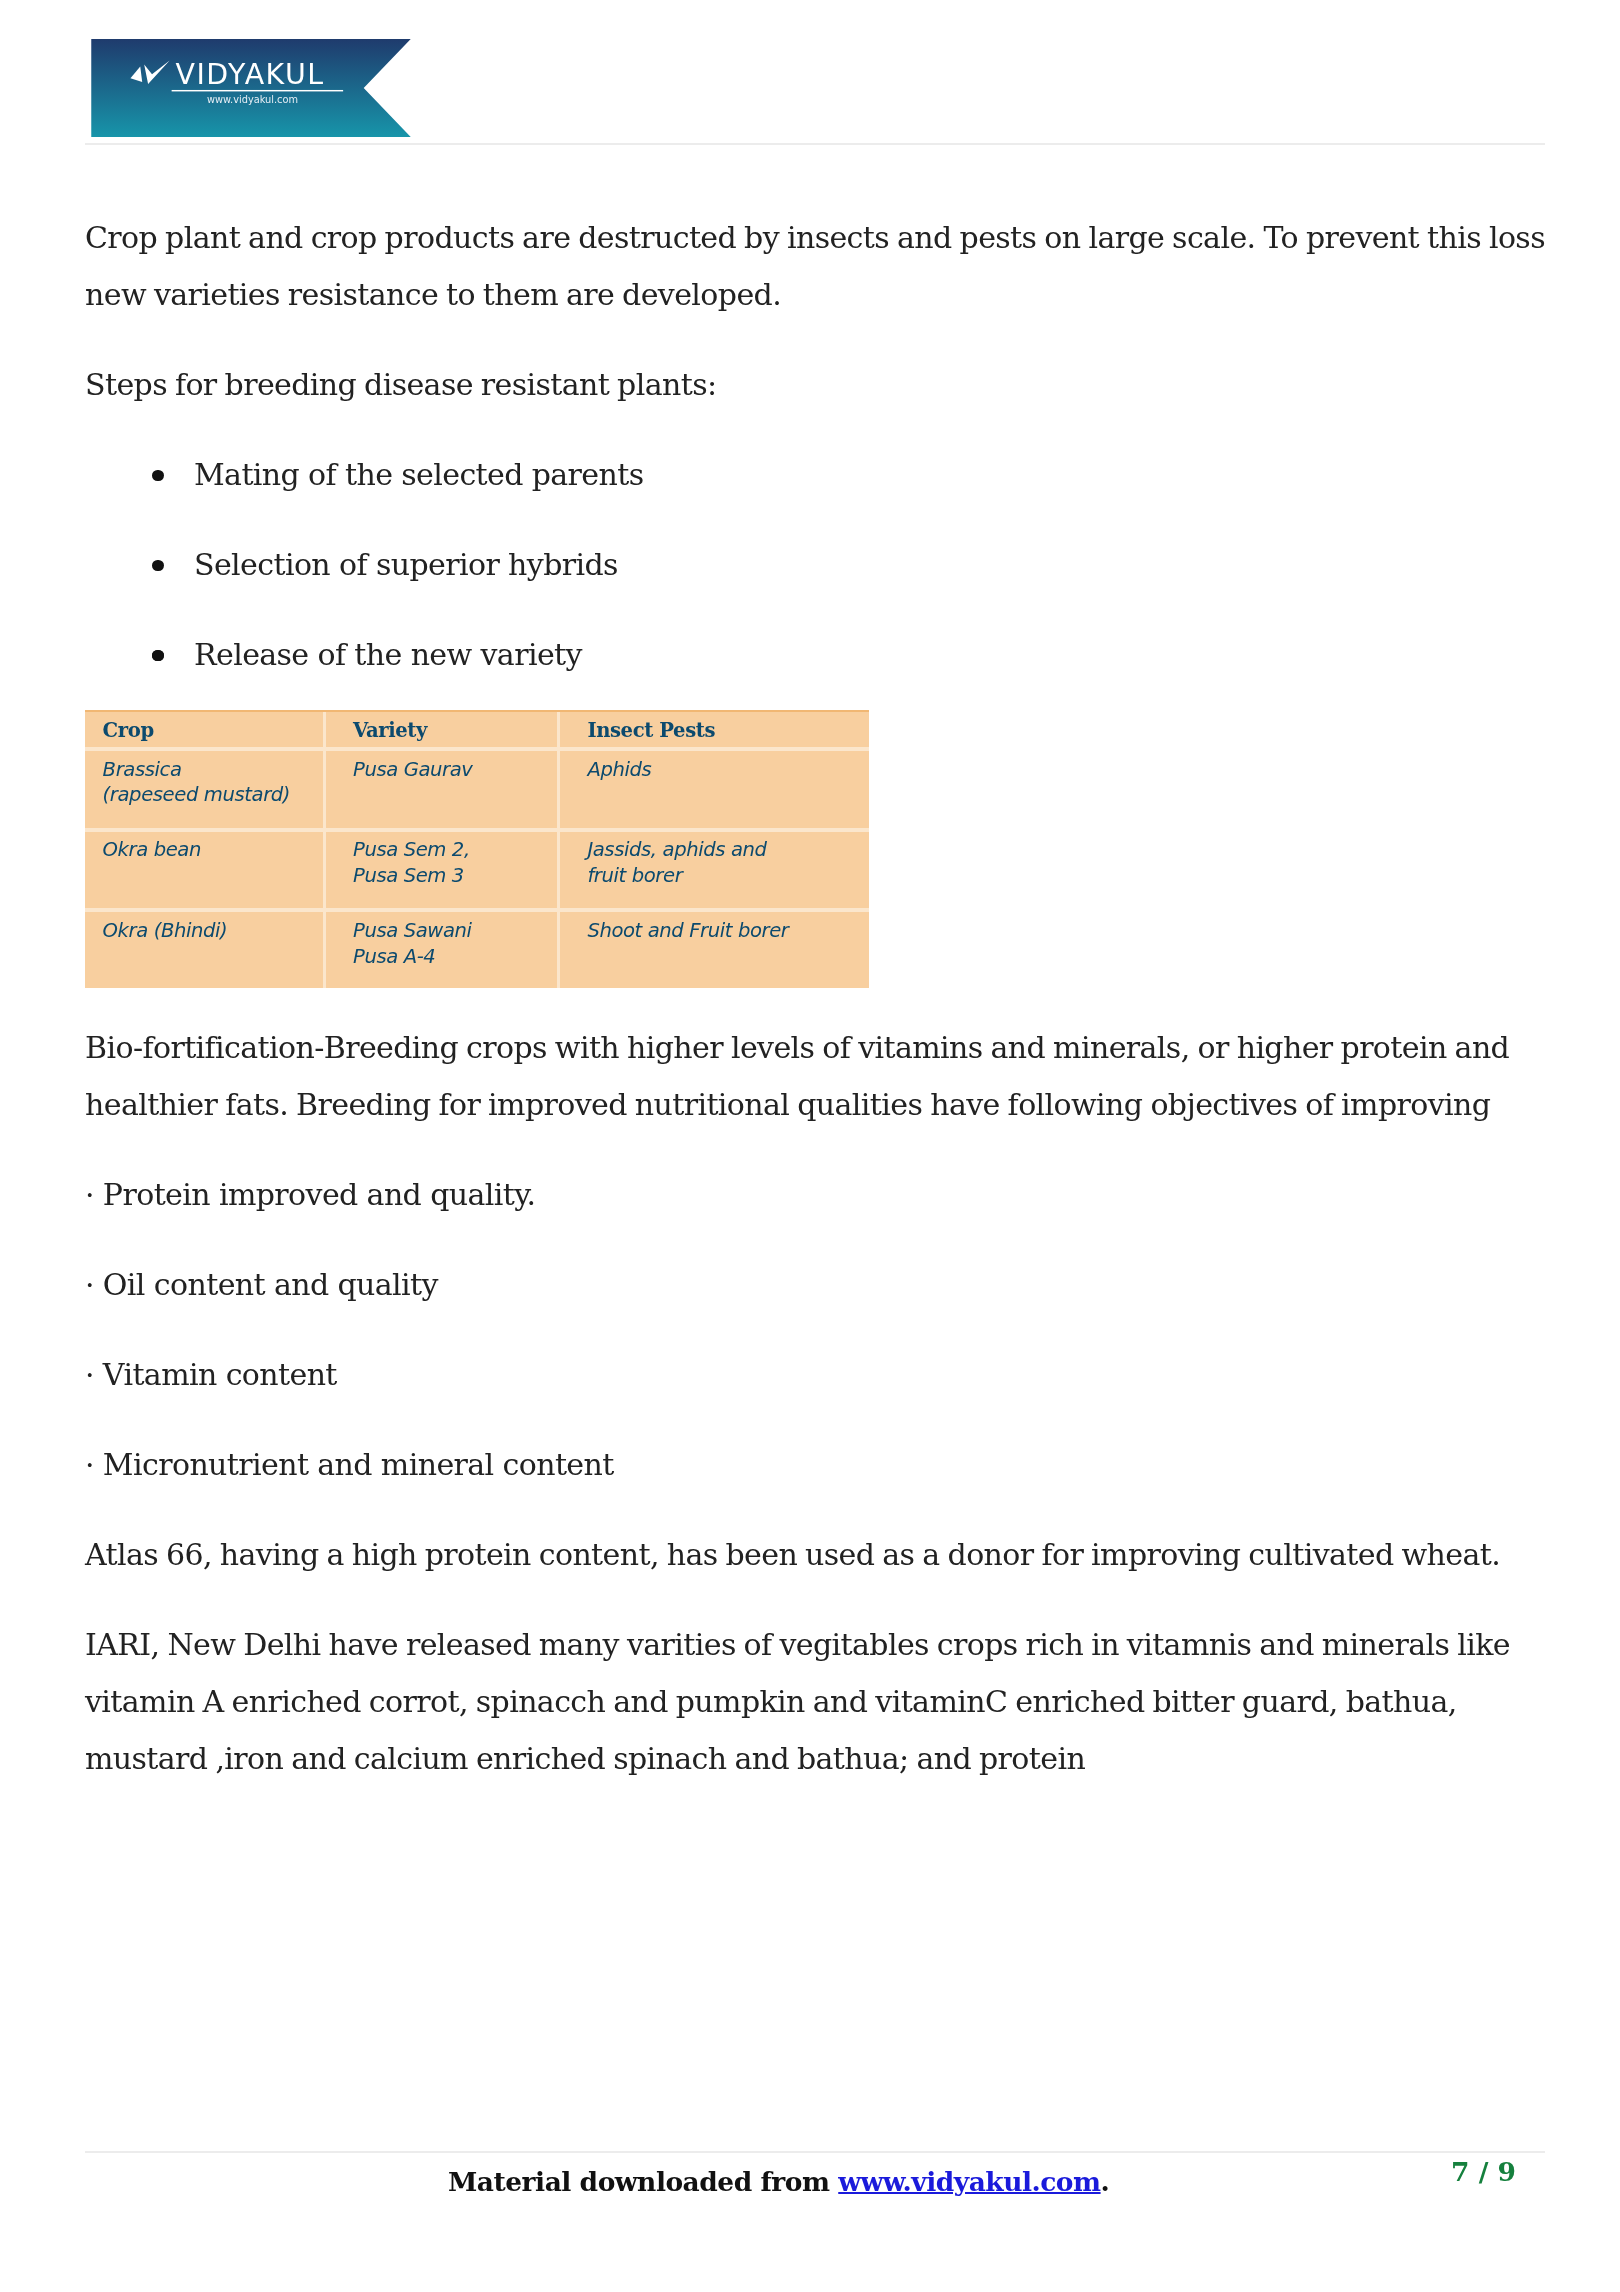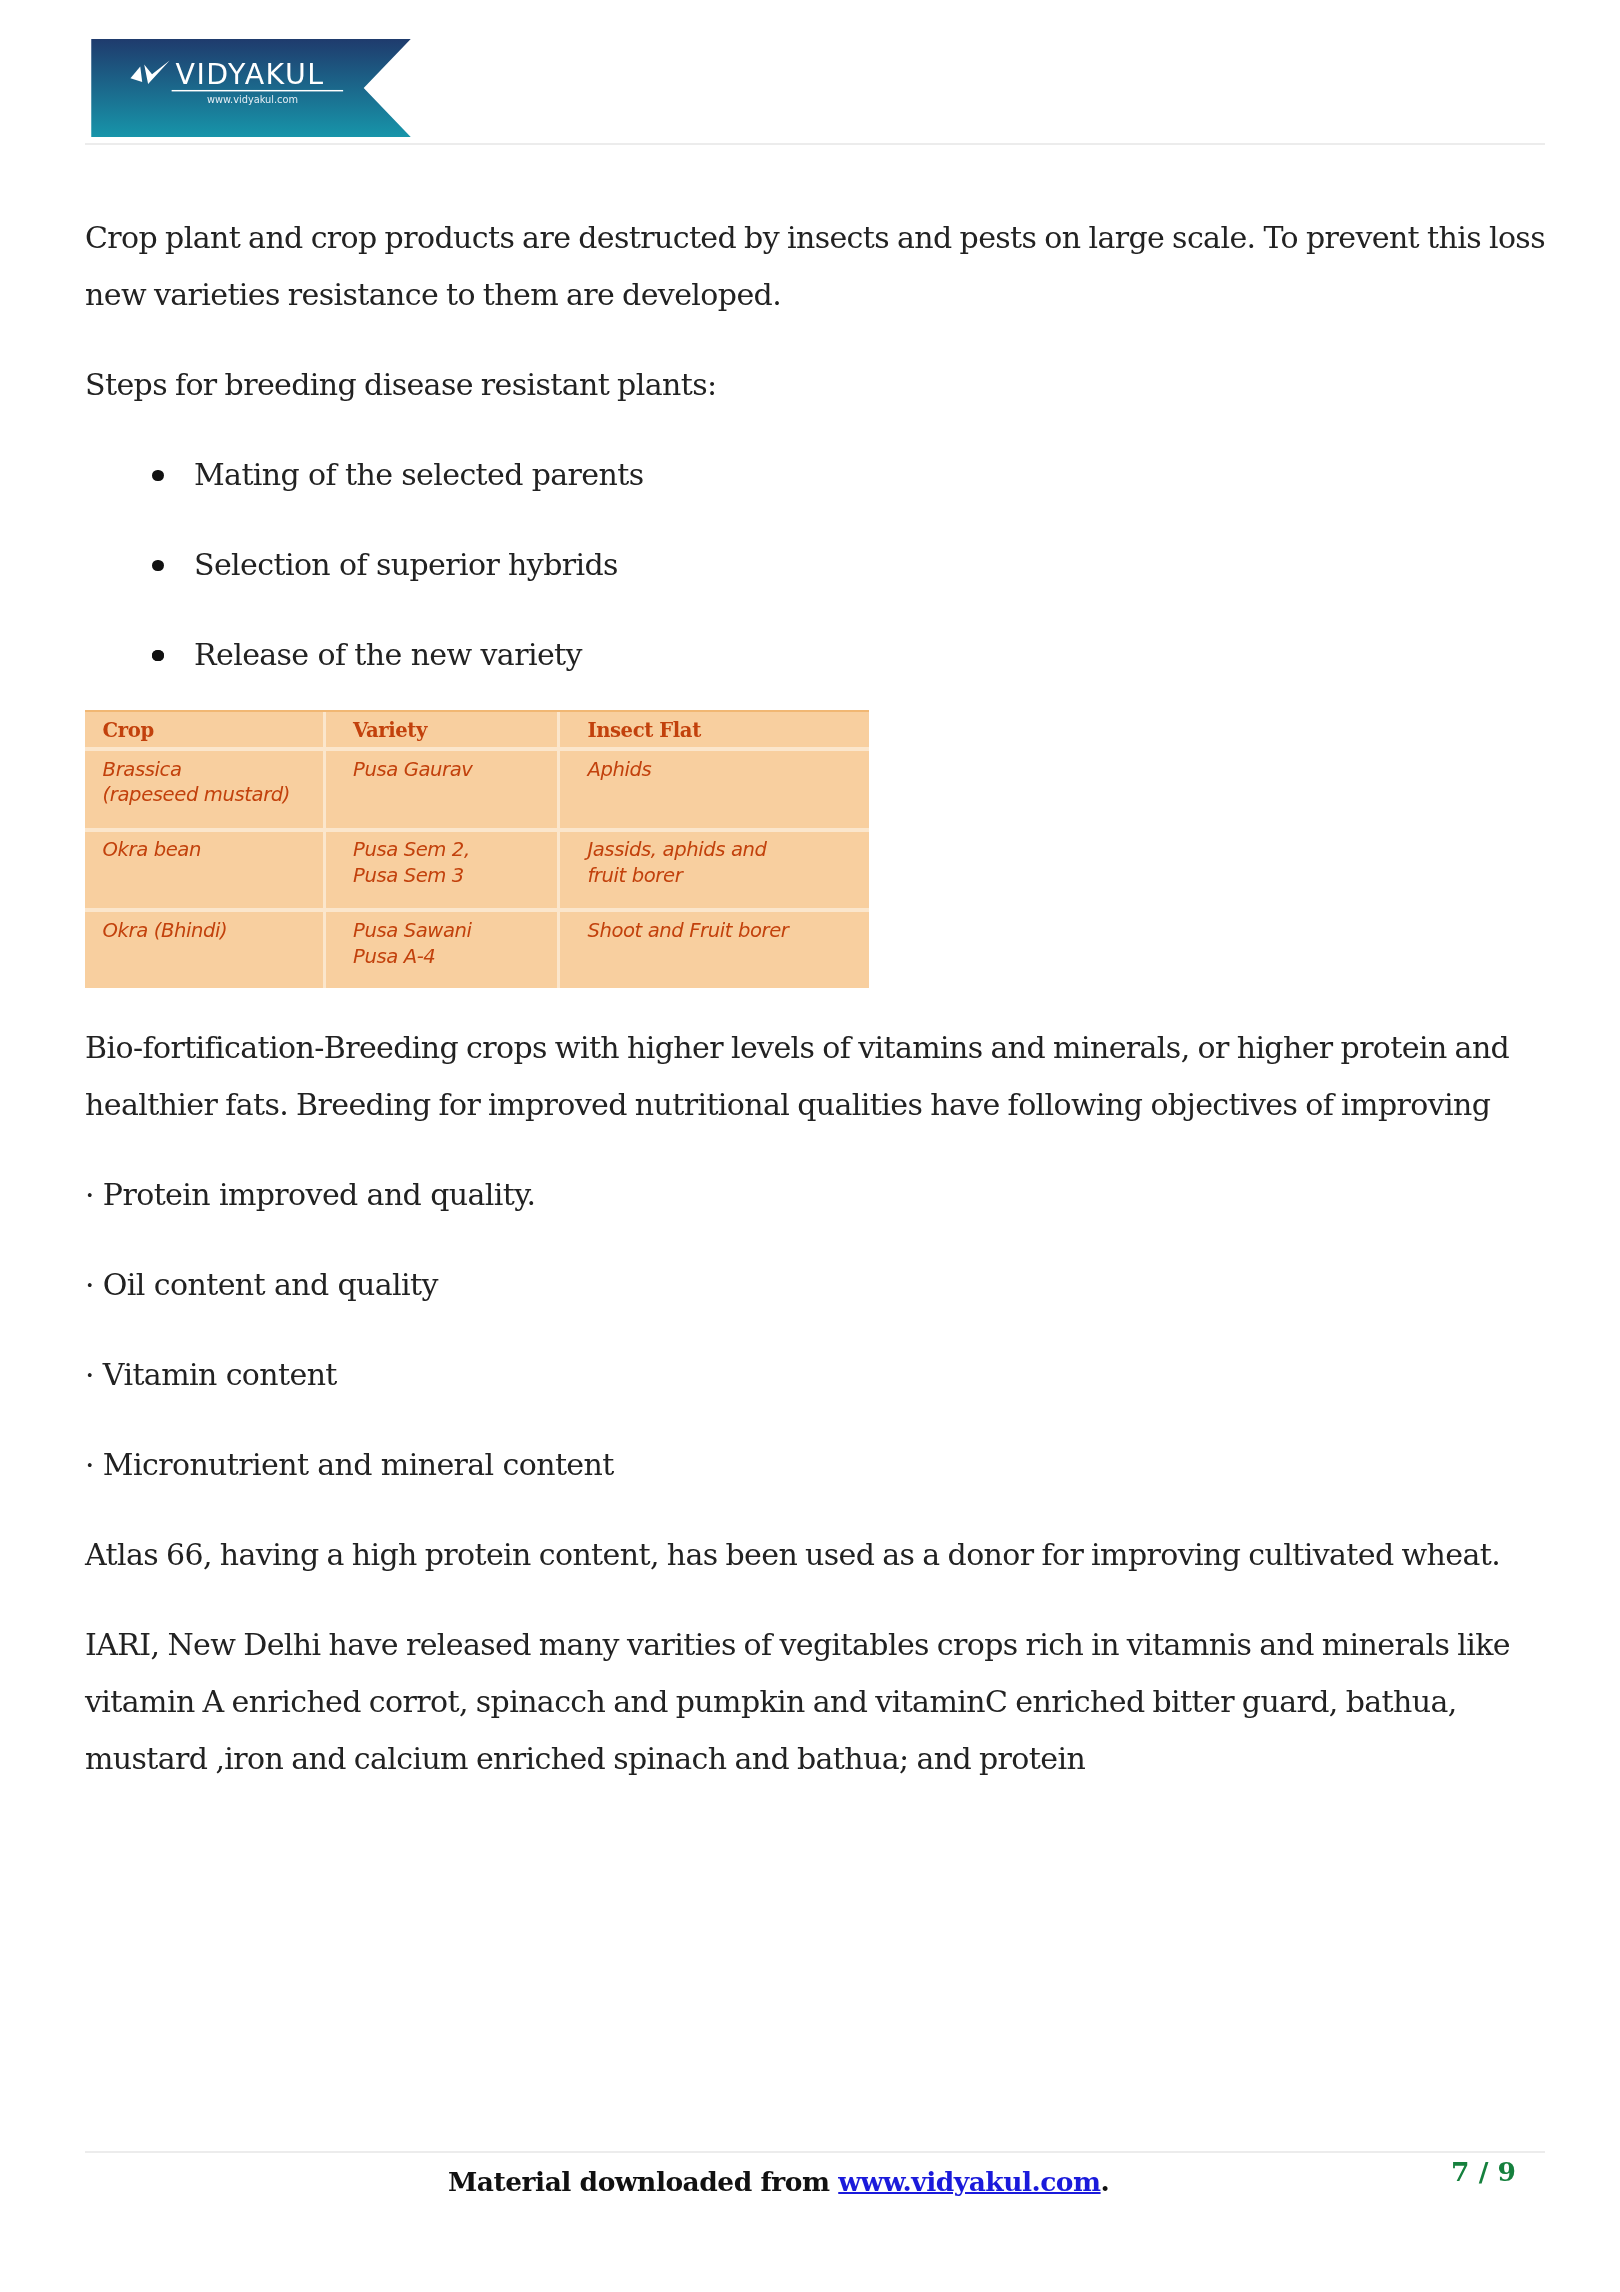--- a/index.html
+++ b/index.html
@@ -28,21 +28,21 @@
   }
   ul.steps li .dot {
     position: absolute; left: 67px; top: 23.5px; width: 11.8px; height: 11.8px; border-radius: 50%; background: #111;
   }
   .table-wrap {
     position: relative; width: 784px; height: 276px; margin: -5.9px 0 31px 0;
     background: #f8cf9f; border-top: 2px solid #f1b773;
   }
   table.pests {
     border-collapse: collapse; width: 100%; height: 100%;
-    font-family: "DejaVu Sans", sans-serif; color: #c2410c;
+    font-family: "DejaVu Sans", sans-serif; color: #0c4a6e;
   }
   table.pests td, table.pests th {
     vertical-align: top; text-align: left; padding: 5.9px 0 0 17.6px;
     border-right: 3.9px solid #fbe6cc; border-bottom: 4.9px solid #fbe6cc;
     font-size: 19.6px; line-height: 25.5px; letter-spacing: -0.4px;
   }
   table.pests th {
     font-weight: bold; font-size: 19.6px; height: 29px; font-family: "DejaVu Serif", serif;
   }
   table.pests tr:last-child td { border-bottom: none; }
@@ -99,21 +99,21 @@
     <li><span class="dot"></span></li>
     <li><span class="dot"></span><span>Release of the new variety</span></li>
   </ul>
 
   <div class="table-wrap">
     <table class="pests">
       <tbody>
           <tr>
         <th class="c1">Crop</th>
         <th class="c2">Variety</th>
-        <th class="c3">Insect Flat</th>
+        <th class="c3">Insect Pests</th>
       </tr>
       <tr>
         <td class="c1 ml">Brassica<br>(rapeseed mustard)</td>
         <td class="c2 ml">Pusa Gaurav</td>
         <td class="c3 ml">Aphids</td>
       </tr>
       <tr>
         <td class="c1 ml">Okra bean</td>
         <td class="c2 ml">Pusa Sem 2,<br>Pusa Sem 3</td>
         <td class="c3 ml">Jassids, aphids and<br>fruit borer</td>

